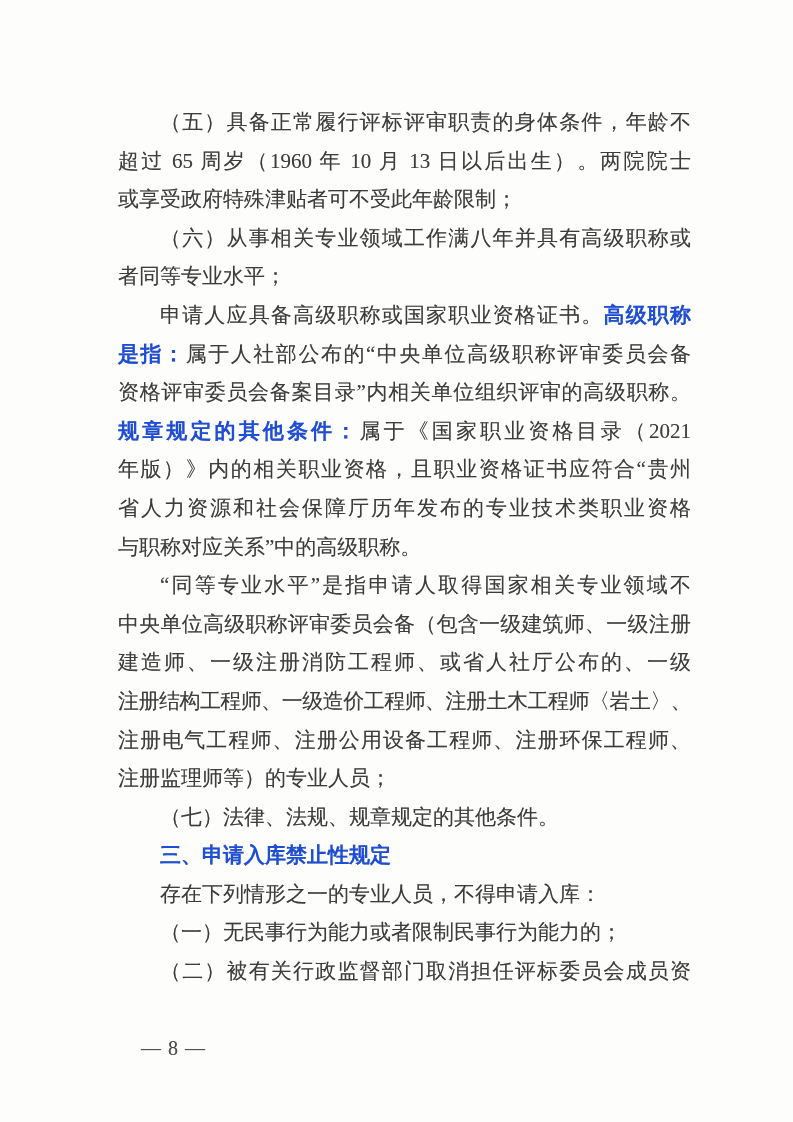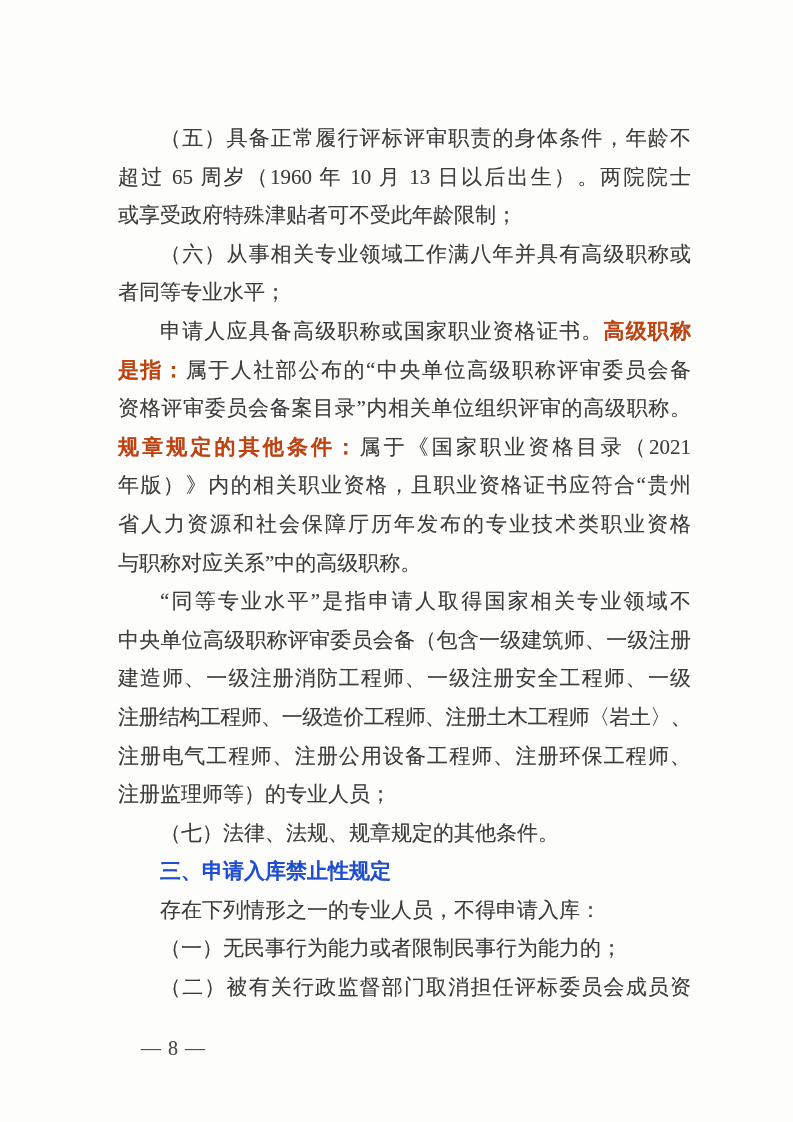--- a/index.html
+++ b/index.html
@@ -16,42 +16,41 @@
     font-family: "Liberation Serif", "DejaVu Serif", serif;
     color: #3d3d3d;
     text-shadow: 0 0 0.5px rgba(80,80,80,0.45);
   }
   .body-text {
     position: absolute;
     left: 118px;
     top: 103px;
     width: 573px;
     font-size: 21px;
-    margin-top: 16px;
   }
   .line {
     height: 38.6px;
     line-height: 38.6px;
     white-space: nowrap;
     text-align: left;
   }
   .line.flush {
     text-align: justify;
     text-align-last: justify;
   }
   .line.indent {
     padding-left: 42px;
   }
   .line.tight {
     letter-spacing: -0.8px;
   }
   .bold {
     font-family: "Liberation Sans", "DejaVu Sans", sans-serif;
     font-weight: 700;
-    color: #c2410c;
+    color: #1d4ed8;
   }
   .heading-line .bold {
     color: #1d4ed8;
   }
   .footer {
     position: absolute;
     left: 141px;
     top: 1035px;
     font-size: 20px;
     line-height: 26px;
@@ -71,21 +70,21 @@
       <div class="line"><span>者同等专业水平；</span></div>
       <div class="line indent flush"><span>申请人应具备高级职称或国家职业资格证书。</span><span class="bold">高级职称</span></div>
       <div class="line flush"><span class="bold">是指：</span><span>属于人社部公布的“中央单位高级职称评审委员会备</span></div>
       <div class="line flush"><span>资格评审委员会备案目录”内相关单位组织评审的高级职称。</span></div>
       <div class="line flush"><span class="bold">规章规定的其他条件：</span><span>属于《国家职业资格目录（2021</span></div>
       <div class="line flush"><span>年版）》内的相关职业资格，且职业资格证书应符合“贵州</span></div>
       <div class="line flush"><span>省人力资源和社会保障厅历年发布的专业技术类职业资格</span></div>
       <div class="line"><span>与职称对应关系”中的高级职称。</span></div>
       <div class="line indent flush"><span>“同等专业水平”是指申请人取得国家相关专业领域不</span></div>
       <div class="line flush"><span>中央单位高级职称评审委员会备（包含一级建筑师、一级注册</span></div>
-      <div class="line flush"><span>建造师、一级注册消防工程师、一级注册安全工程师、一级</span></div>
+      <div class="line flush"><span>建造师、一级注册消防工程师、或省人社厅公布的、一级</span></div>
       <div class="line flush tight"><span>注册结构工程师、一级造价工程师、注册土木工程师〈岩土〉、</span></div>
       <div class="line flush"><span>注册电气工程师、注册公用设备工程师、注册环保工程师、</span></div>
       <div class="line"><span>注册监理师等）的专业人员；</span></div>
       <div class="line indent"><span>（七）法律、法规、规章规定的其他条件。</span></div>
       <div class="line indent heading-line"><span class="bold">三、申请入库禁止性规定</span></div>
       <div class="line indent"><span>存在下列情形之一的专业人员，不得申请入库：</span></div>
       <div class="line indent"><span>（一）无民事行为能力或者限制民事行为能力的；</span></div>
       <div class="line indent flush"><span>（二）被有关行政监督部门取消担任评标委员会成员资</span></div>
     </div>
   <div class="footer">— 8 —</div>

